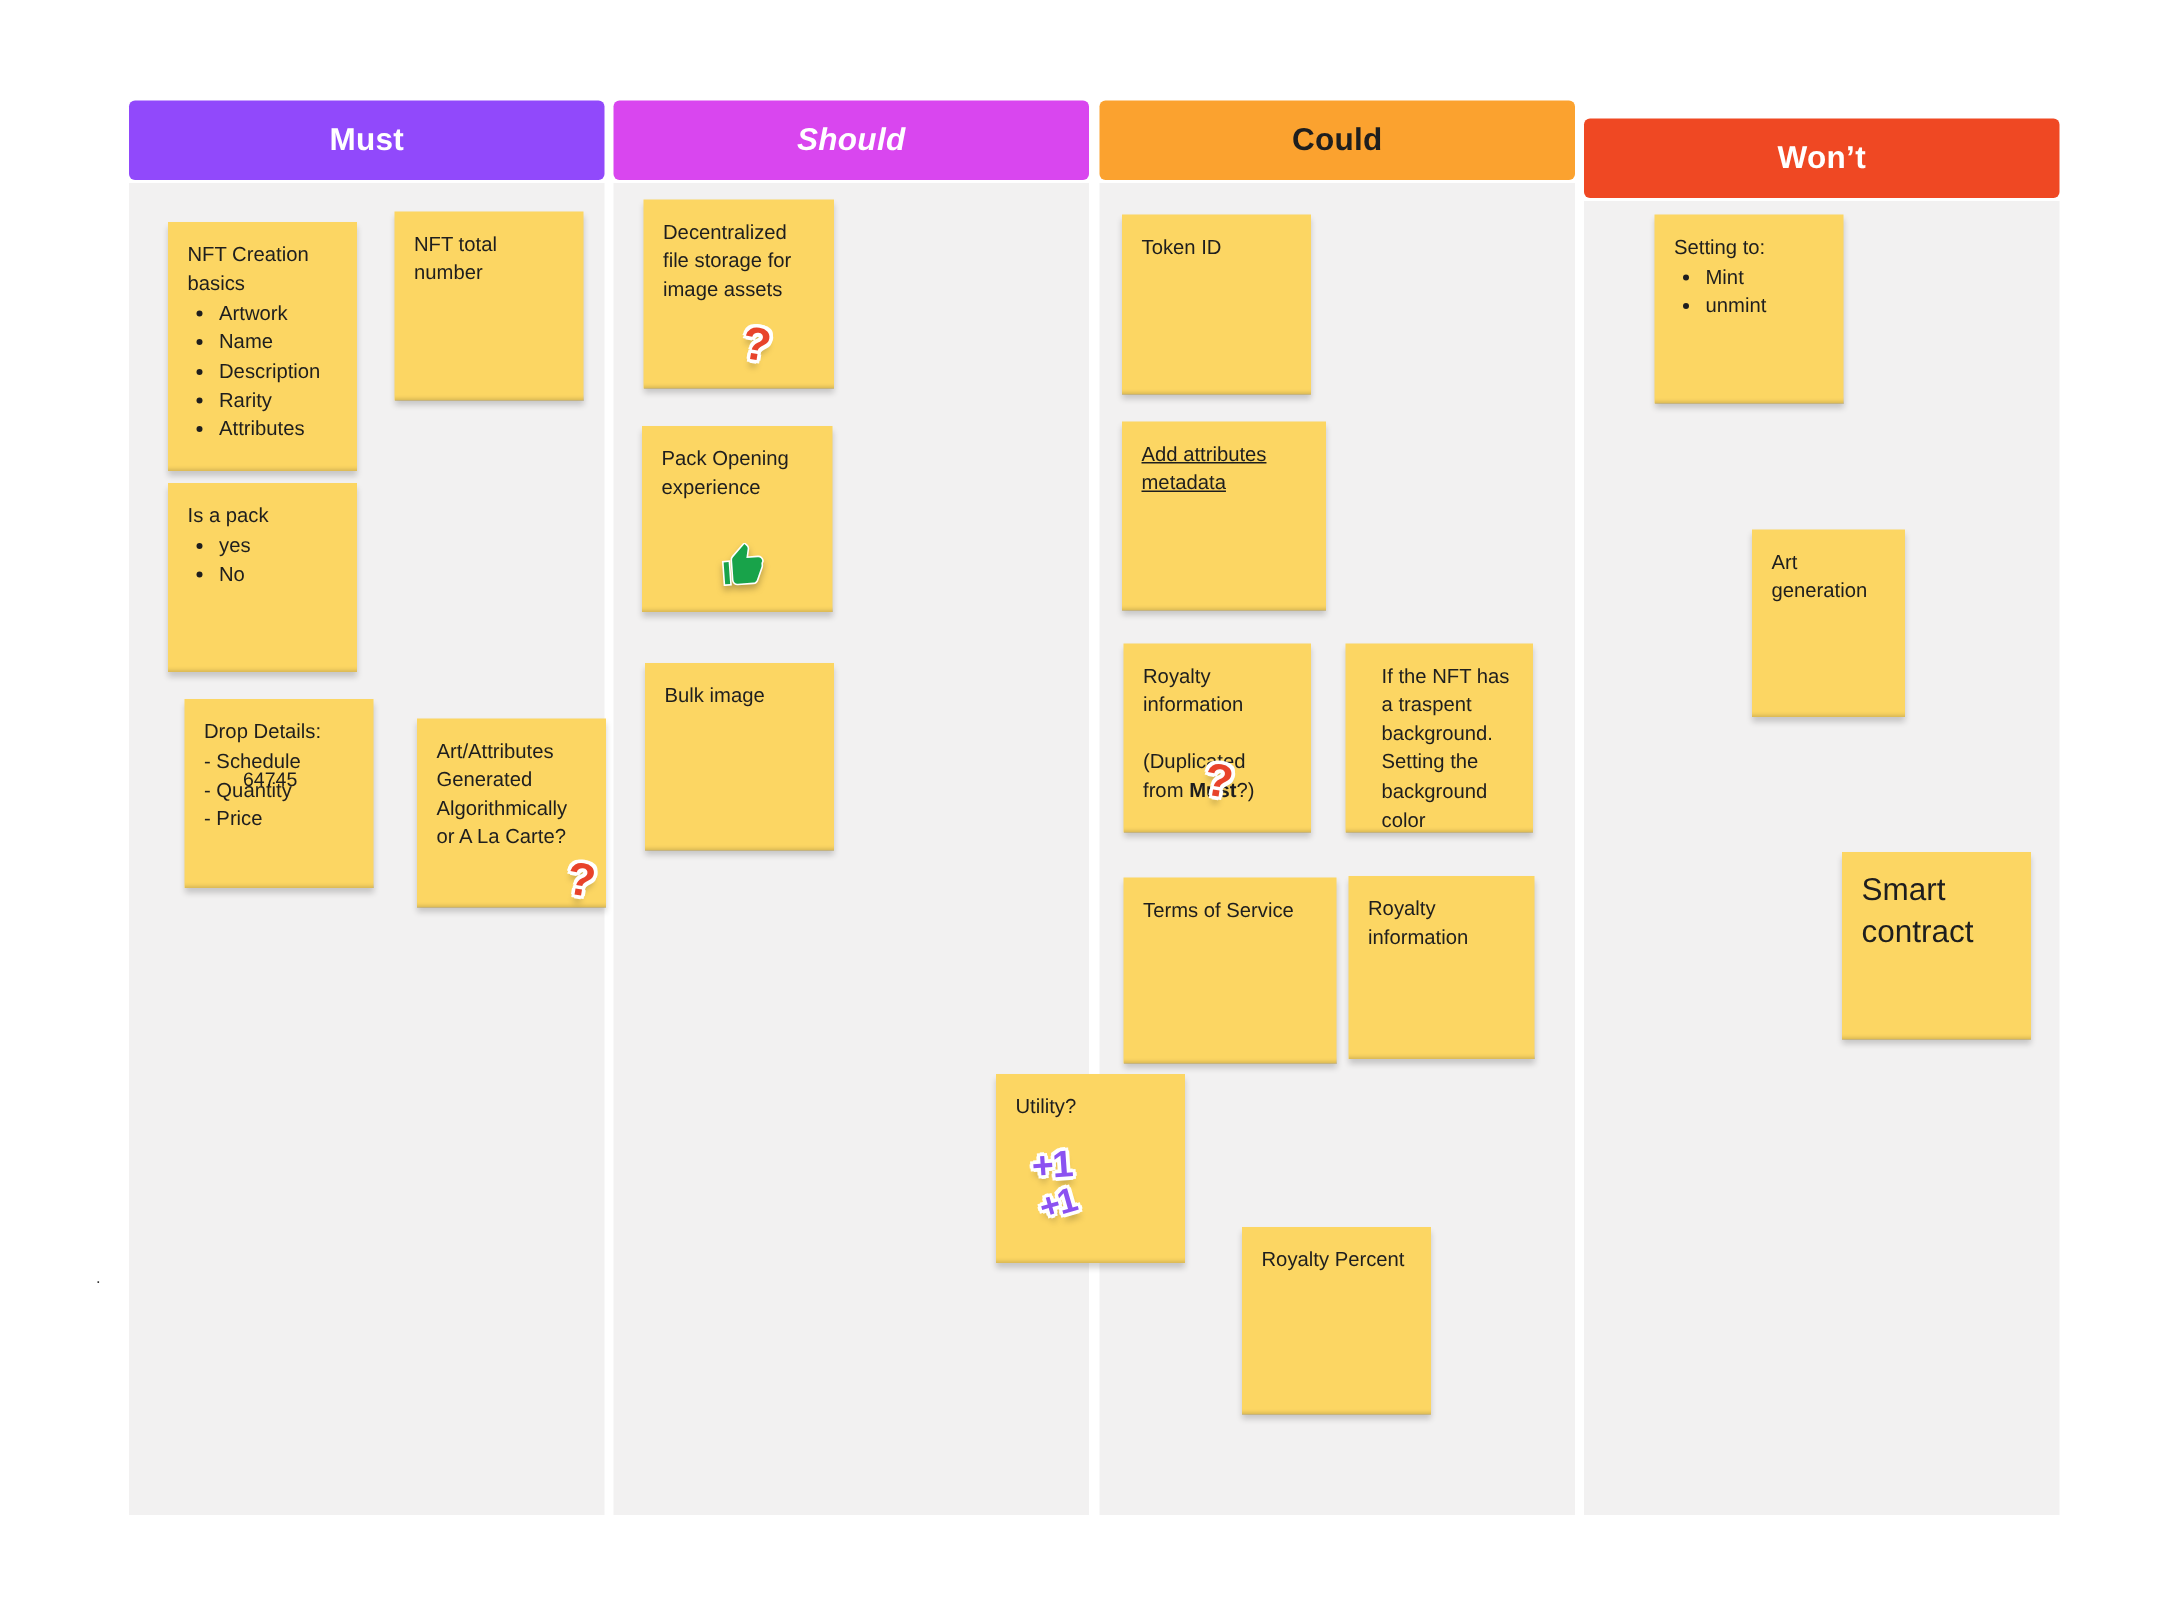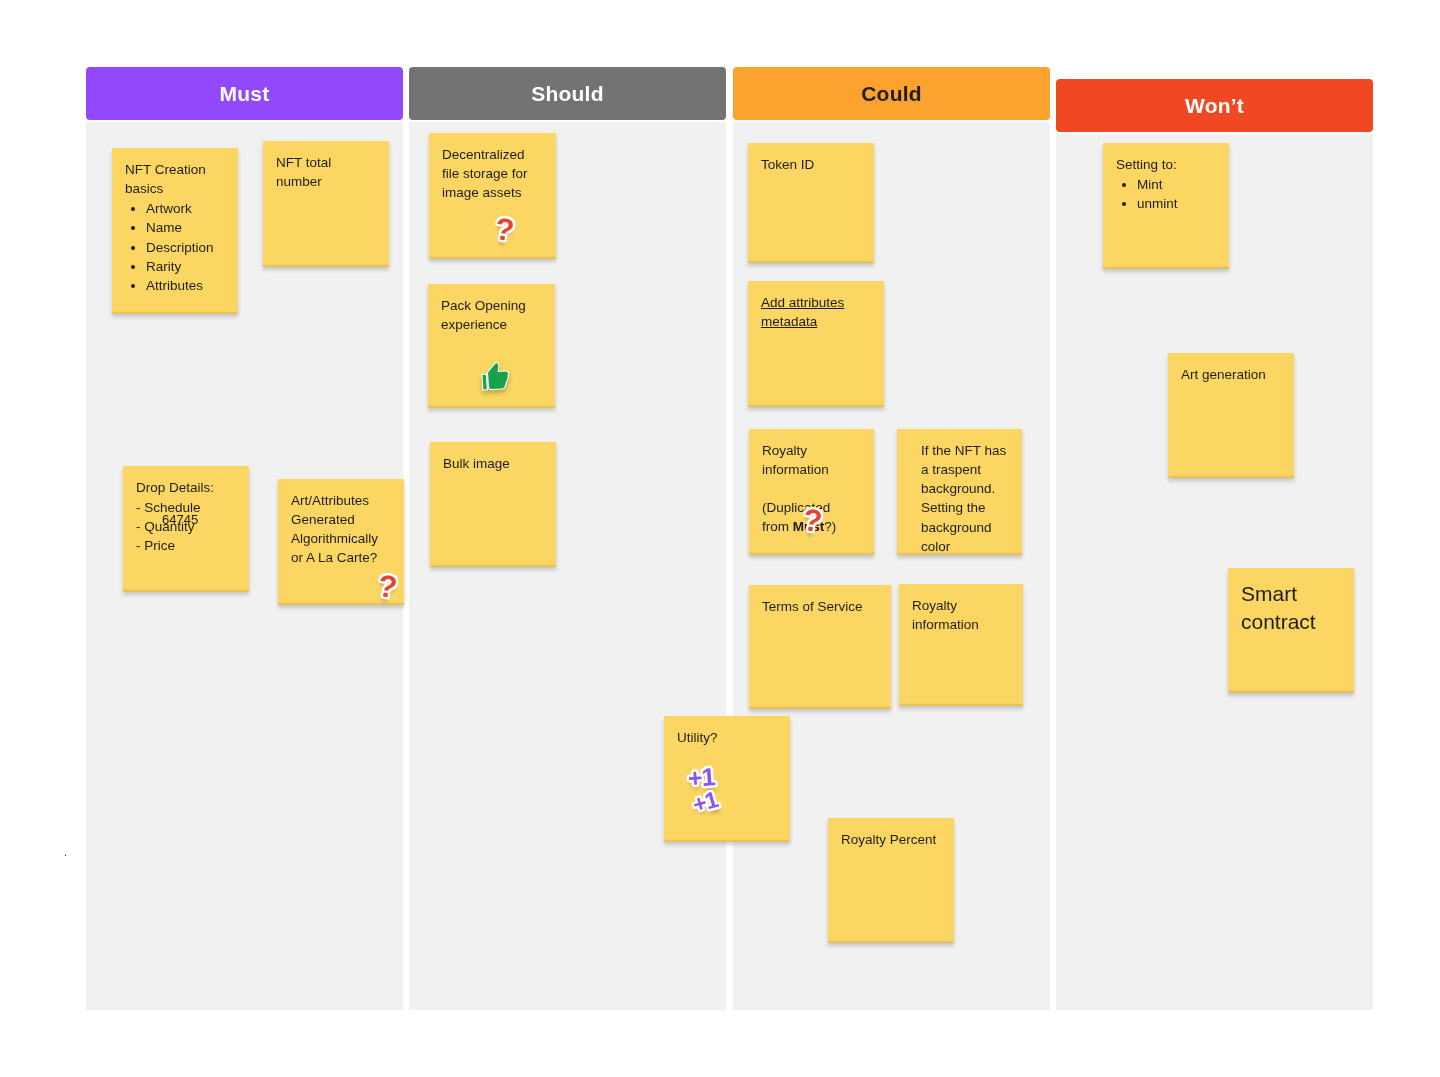--- a/index.html
+++ b/index.html
@@ -44,21 +44,21 @@
 </head>
 <body>
 
 <div class="board">
 
   <section class="column" style="left:86px;width:317px;">
     <div class="col-header" style="background: rgb(145, 73, 251); color: rgb(255, 255, 255);">Must</div>
     <div class="col-body"></div>
   </section>
   <section class="column" style="left:409px;width:317px;">
-    <div class="col-header" style="background: #737373; color: rgb(255, 255, 255);">Should</div>
+    <div class="col-header" style="background: #d946ef; color: rgb(255, 255, 255); font-style: italic;">Should</div>
     <div class="col-body"></div>
   </section>
   <section class="column" style="left:733px;width:317px;">
     <div class="col-header" style="background: rgb(251, 162, 47); color: rgb(30, 30, 30);">Could</div>
     <div class="col-body"></div>
   </section>
   <section class="column" style="left:1056px;width:317px;">
     <div class="col-header" style="background: rgb(239, 72, 35); color: rgb(255, 255, 255); margin-top: 12px;">Won’t</div>
     <div class="col-body"></div>
   </section>
@@ -67,20 +67,27 @@
     <div class="note-title">NFT Creation basics</div>
     <ul>
         <li>Artwork</li>
         <li>Name</li>
         <li>Description</li>
         <li>Rarity</li>
         <li>Attributes</li>
       </ul>
   </div>
 
+  <div class="note" style="left:112px;top:322px;width:126px;height:126px;">
+    <div class="note-title">Is a pack</div>
+    <ul>
+        <li>yes</li>
+        <li>No</li>
+      </ul>
+  </div>
 
   <div class="note" style="left:123px;top:466px;width:126px;height:126px;">
     <div class="note-title">Drop Details:</div>
     <ul class="plain-list">
         <li>- Schedule</li>
         <li>- Quantity</li>
         <li>- Price</li>
       </ul>
     <span class="tiny-note">64745</span>
   </div>
@@ -151,21 +158,21 @@
   </div>
 
   <div class="note" style="left:1103px;top:143px;width:126px;height:126px;">
     <div class="note-title">Setting to:</div>
     <ul>
         <li>Mint</li>
         <li>unmint</li>
       </ul>
   </div>
 
-  <div class="note" style="left:1168px;top:353px;width:126px;height:125px;">
+  <div class="note" style="left:1168px;top:353px;width:102px;height:125px;">
     <div class="note-title">Art generation</div>
   </div>
 
   <div class="note big-text" style="left:1228px;top:568px;width:126px;height:125px;">
     <div class="note-title">Smart contract</div>
   </div>
 
   <span class="stray-dot">.</span>
 </div>
 

